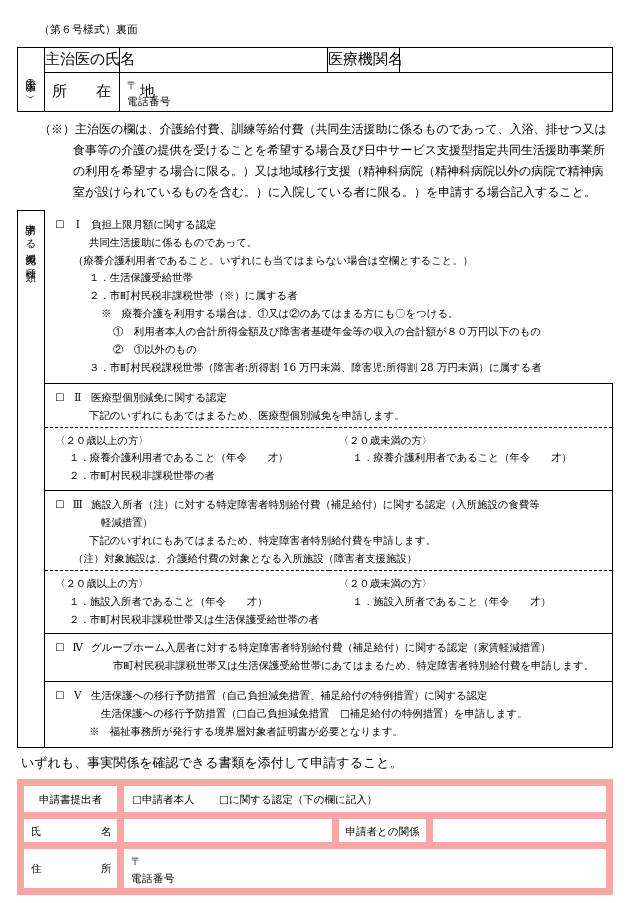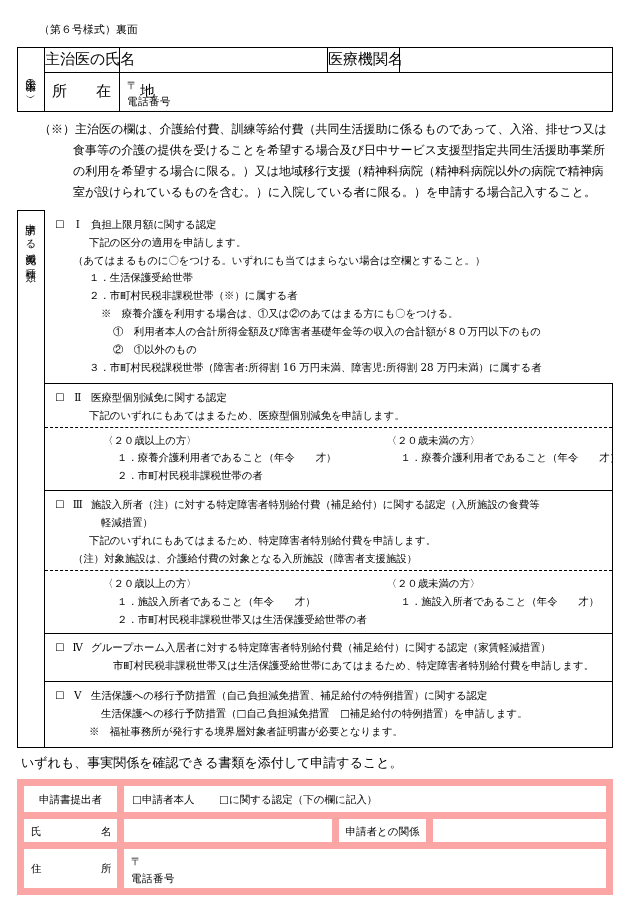--- a/index.html
+++ b/index.html
@@ -167,21 +167,21 @@
     border-left: 1px dashed #000;
   }
   .dashed-top {
     border-top: 1px dashed #000 !important;
   }
   .solid-top {
     border-top: 1px solid #000 !important;
   }
   .nb { border: none !important; }
 
-  .sub-line { display: block; white-space: nowrap; margin-left: 48px; }
+  .sub-line { display: block; white-space: nowrap; }
   .sub-line.ind { padding-left: 14px; }
 
   
   .closing {
     font-size: 13px;
     margin: 5px 0 6px 4px;
   }
 
   
   table.submitter {
@@ -266,22 +266,22 @@
             </div>
         </td>
 
         <td class="nb" style="border:1px solid #000">
           <div class="sect">
             <span class="line">
               <span class="cb">□</span>
               <span class="rn">Ⅰ</span>
               <span>負担上限月額に関する認定</span>
             </span>
-            <span class="line i2">下記の区分の適用を申請します。</span>
-            <span class="line i1">（あてはまるものに〇をつける。いずれにも当てはまらない場合は空欄とすること。）</span>
+            <span class="line i2">共同生活援助に係るものであって。</span>
+            <span class="line i1">（療養介護利用者であること。いずれにも当てはまらない場合は空欄とすること。）</span>
             <span class="line i2">１．生活保護受給世帯</span>
             <span class="line i2">２．市町村民税非課税世帯（※）に属する者</span>
             <span class="line i3">※　療養介護を利用する場合は、①又は②のあてはまる方にも〇をつける。</span>
             <span class="line i4">①　利用者本人の合計所得金額及び障害者基礎年金等の収入の合計額が８０万円以下のもの</span>
             <span class="line i4">②　①以外のもの</span>
             <span class="line i2">３．市町村民税課税世帯（障害者:所得割 16 万円未満、障害児:所得割 28 万円未満）に属する者</span>
           </div>
         </td>
       </tr>
 

